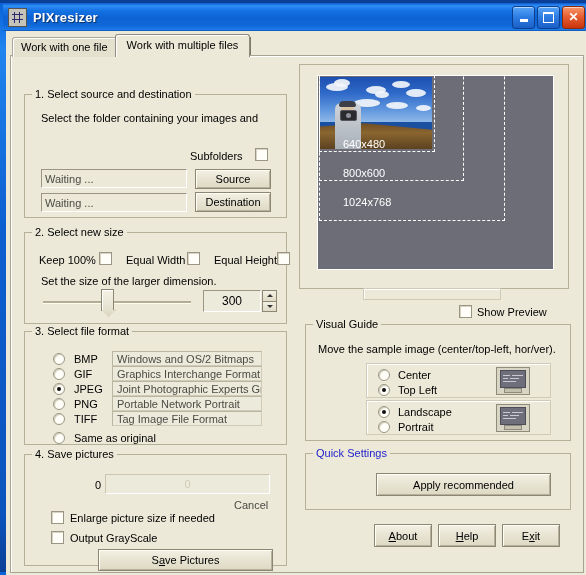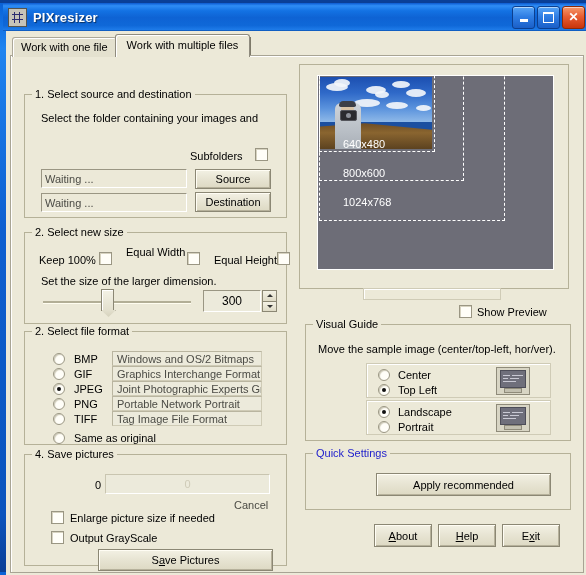--- a/index.html
+++ b/index.html
@@ -262,21 +262,21 @@
 
         <div class="txtbox" style="left:16px;top:98px;width:146px;height:19px;">Waiting ...</div>
         <div class="btn" style="left:170px;top:97px;width:76px;height:20px;">Destination</div>
       </div>
 
       <div class="group" style="left:13px;top:176px;width:261px;height:90px;">
         <div class="gtitle">2. Select new size</div>
 
         <div class="lbl" style="left:14px;top:21px;">Keep 100%</div>
         <div class="cbox" style="left:74px;top:19px;"></div>
-        <div class="lbl" style="left:101px;top:13px;text-align:right;">Equal Width</div>
+        <div class="lbl" style="left:101px;top:21px;text-align:right;">Equal Width</div>
         <div class="cbox" style="left:162px;top:19px;"></div>
         <div class="lbl" style="left:189px;top:21px;">Equal Height</div>
         <div class="cbox" style="left:252px;top:19px;"></div>
 
         <div class="lbl" style="left:16px;top:42px;">Set the size of the larger dimension.</div>
 
         <div class="track" style="left:18px;top:68px;width:148px;"></div>
         <div class="thumb" style="left:76px;top:56px;"></div>
 
         <div class="spinbox" style="left:178px;top:57px;width:58px;height:22px;">300</div>
@@ -284,21 +284,21 @@
           <div>
               <span class="arrow-up"></span>
             </div>
           <div>
               <span class="arrow-dn"></span>
             </div>
         </div>
       </div>
 
       <div class="group" style="left:13px;top:275px;width:261px;height:112px;">
-        <div class="gtitle">2. Select file format</div>
+        <div class="gtitle">3. Select file format</div>
 
         <div class="radio" style="left:28px;top:21px;"></div>
         <div class="lbl" style="left:49px;top:21px;">BMP</div>
         <div class="fmtfield" style="left:87px;top:19px;width:150px;">Windows and OS/2 Bitmaps</div>
 
         <div class="radio" style="left:28px;top:36px;"></div>
         <div class="lbl" style="left:49px;top:36px;">GIF</div>
         <div class="fmtfield" style="left:87px;top:34px;width:150px;">Graphics Interchange Format</div>
 
         <div class="radio on" style="left:28px;top:51px;"></div>

